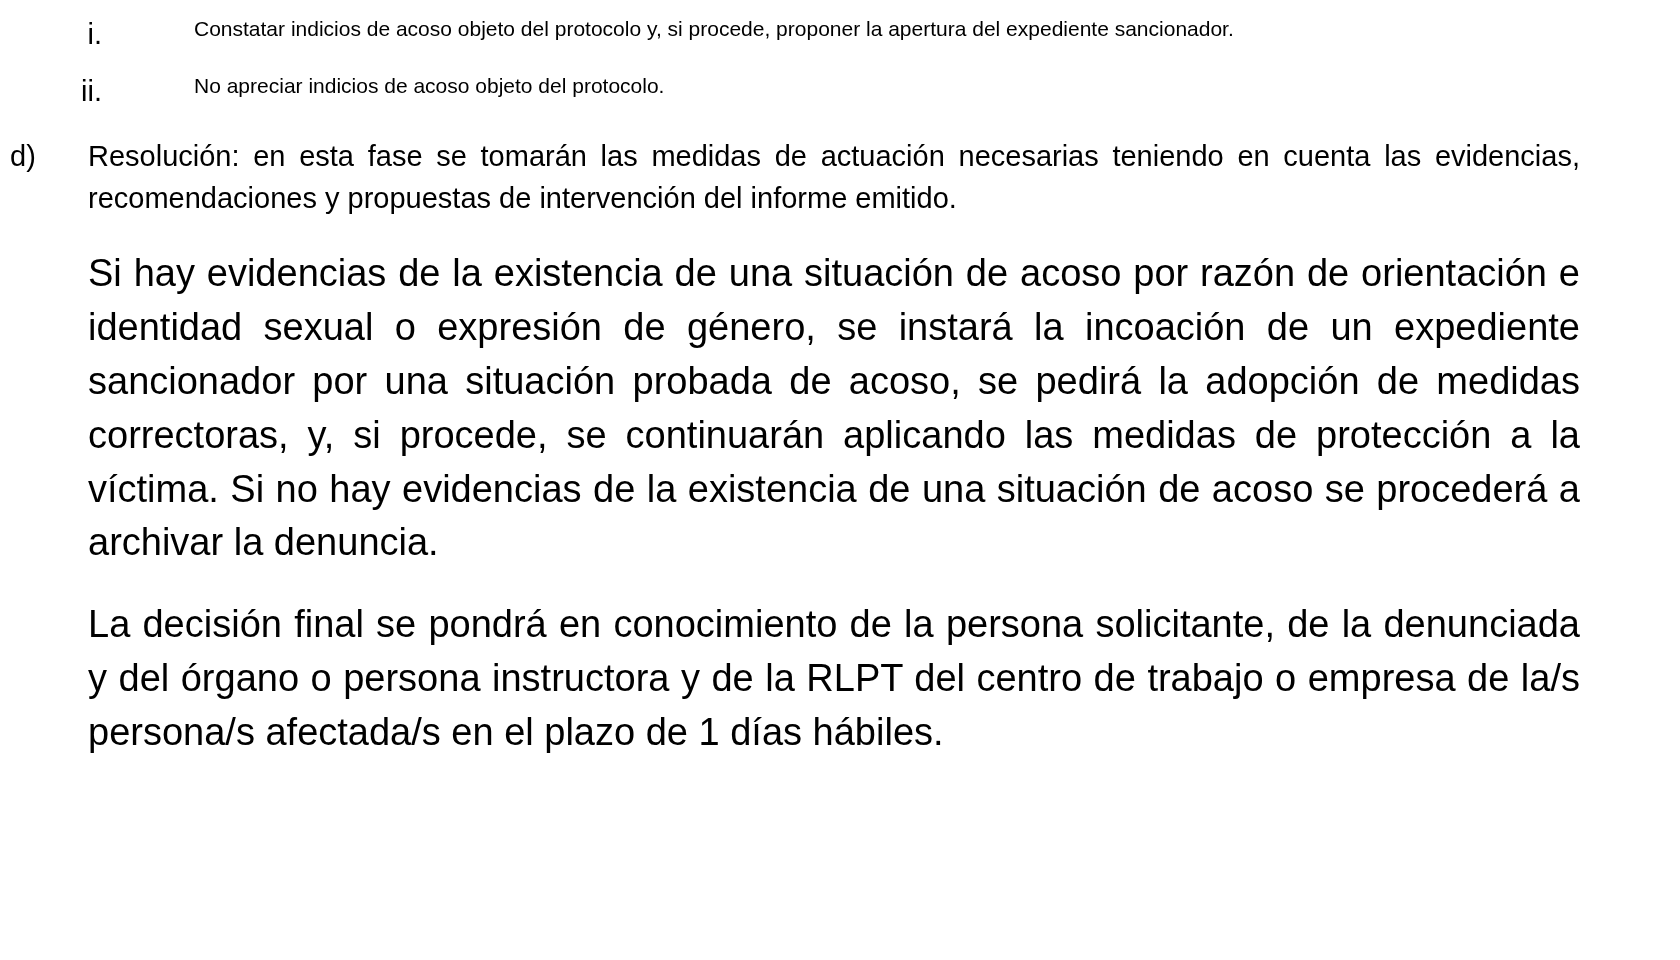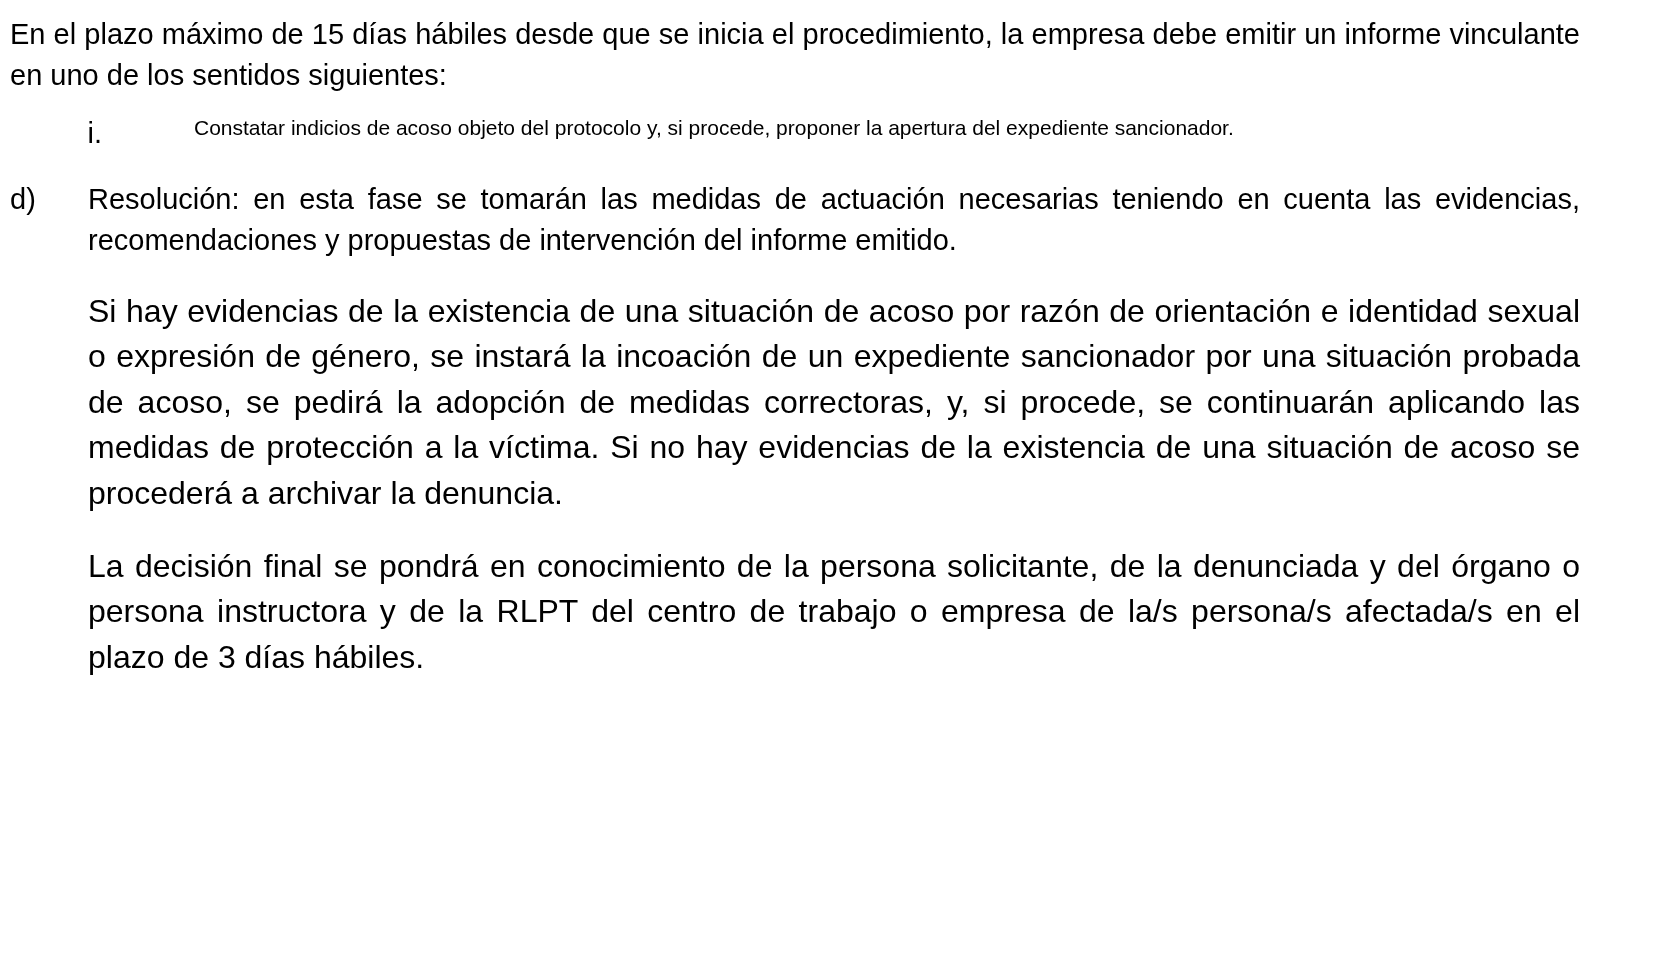--- a/index.html
+++ b/index.html
@@ -65,46 +65,49 @@
     font-size: 29px;
     line-height: 1.42;
   }
   .letter-body {
     flex: 1 1 auto;
   }
   .letter-body .para {
     margin-bottom: 10px;
   }
   .letter-body .sub-para {
-    font-size: 32px;
+    font-size: 38px;
     line-height: 1.42;
     text-align: justify;
     margin: 28px 0 0 0;
   }
 </style>
 </head>
 <body>
 
 <div class="page">
 
-  <p class="para">En el plazo máximo de 15 días hábiles desde que se inicia el procedimiento, la empresa debe emitir un informe vinculante en uno de los sentidos siguientes:</p>
 
   <div class="roman-list">
 
     <div class="roman-item">
       <span class="roman-marker">i.</span>
       <span class="roman-text">Constatar indicios de acoso objeto del protocolo y, si procede, proponer la apertura del expediente sancionador.</span>
     </div>
 
+    <div class="roman-item">
+      <span class="roman-marker">ii.</span>
+      <span class="roman-text">No apreciar indicios de acoso objeto del protocolo.</span>
+    </div>
 
   </div>
 
 
   <div class="letter-item">
     <span class="letter-marker">d)</span>
     <div class="letter-body">
       <p class="para">Resolución: en esta fase se tomarán las medidas de actuación necesarias teniendo en cuenta las evidencias, recomendaciones y propuestas de intervención del informe emitido.</p>
       <p class="sub-para">Si hay evidencias de la existencia de una situación de acoso por razón de orientación e identidad sexual o expresión de género, se instará la incoación de un expediente sancionador por una situación probada de acoso, se pedirá la adopción de medidas correctoras, y, si procede, se continuarán aplicando las medidas de protección a la víctima. Si no hay evidencias de la existencia de una situación de acoso se procederá a archivar la denuncia.</p>
-      <p class="sub-para">La decisión final se pondrá en conocimiento de la persona solicitante, de la denunciada y del órgano o persona instructora y de la RLPT del centro de trabajo o empresa de la/s persona/s afectada/s en el plazo de 3 días hábiles.</p>
+      <p class="sub-para">La decisión final se pondrá en conocimiento de la persona solicitante, de la denunciada y del órgano o persona instructora y de la RLPT del centro de trabajo o empresa de la/s persona/s afectada/s en el plazo de 1 días hábiles.</p>
     </div>
   </div>
 
 </div>
 
 </body></html>

